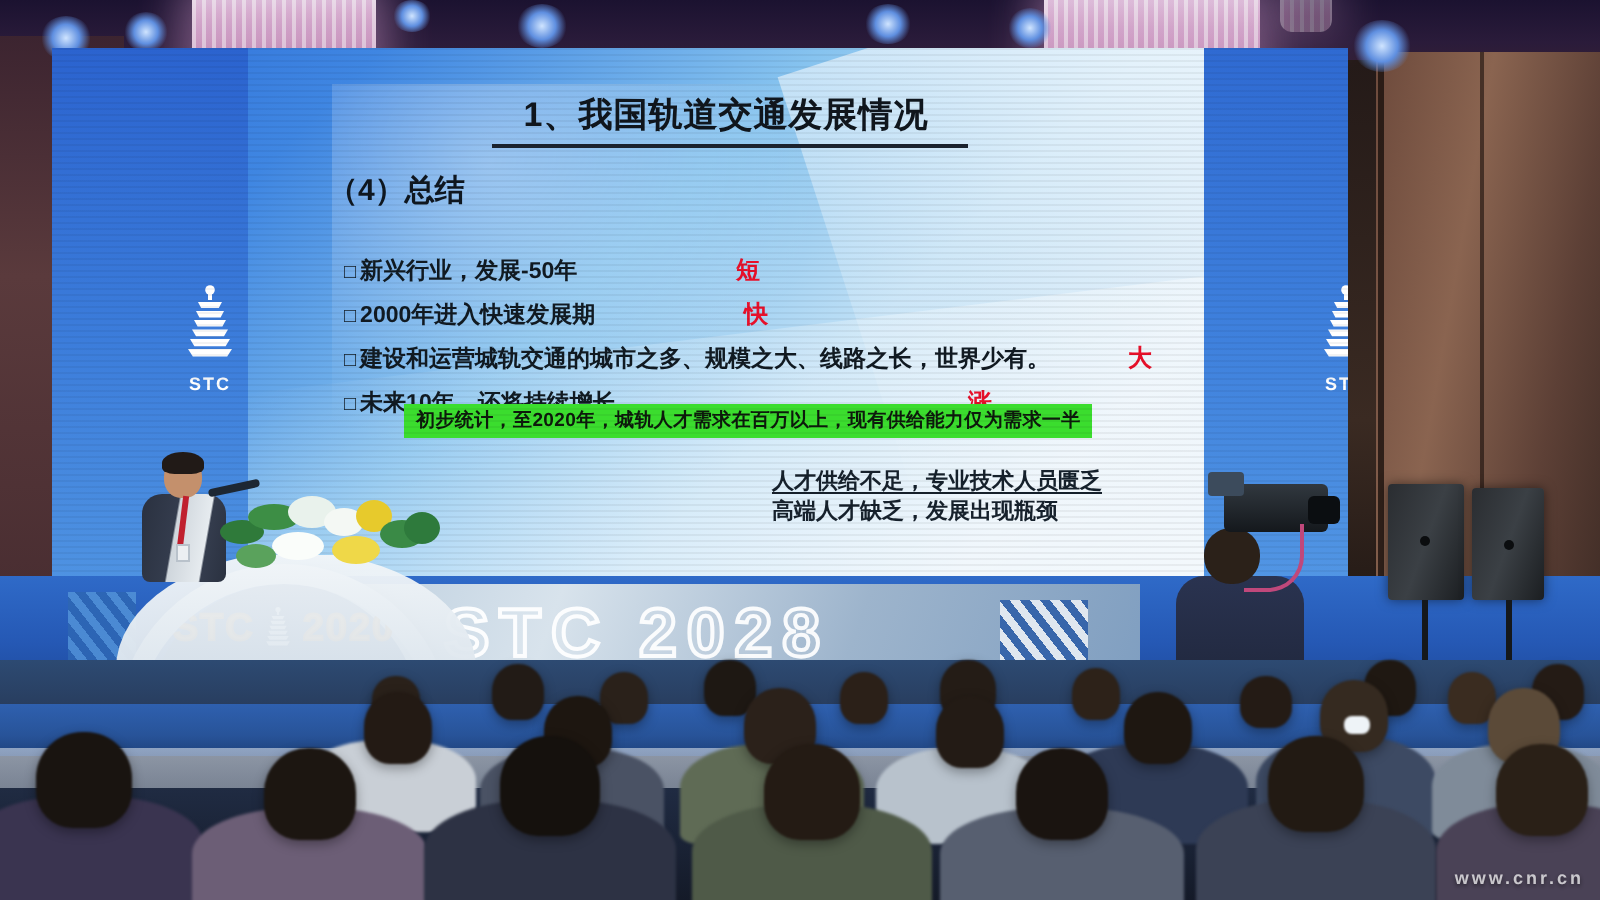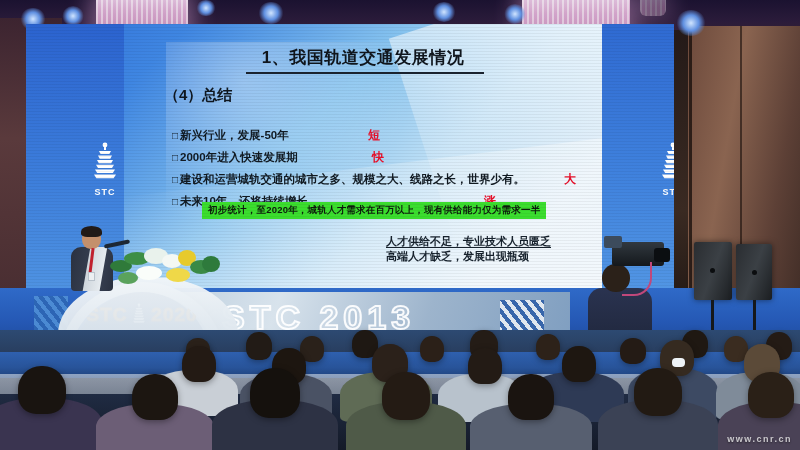--- a/index.html
+++ b/index.html
@@ -427,21 +427,21 @@
 
       <div class="note-lines">
         <div class="ln1">人才供给不足，专业技术人员匮乏</div>
         <div>高端人才缺乏，发展出现瓶颈</div>
       </div>
     </div>
   </div>
 
   <div class="stage-band"></div>
   <div class="stage-screen-lower">
-    <div class="stc2020-big">STC 2013</div>
+    <div class="stc2020-big">STC 2028</div>
   </div>
   <div class="stripe-panel"></div>
   <div class="stripe-panel2"></div>
 
   <div class="arch-inner"></div>
   <div class="banner-stc2020">
     <span class="w">STC</span>
     <svg class="banner-pagoda" width="14" height="26" viewBox="0 0 26 44">
       <g fill="#ffffff">
         <circle cx="13" cy="3" r="2.4"></circle>

